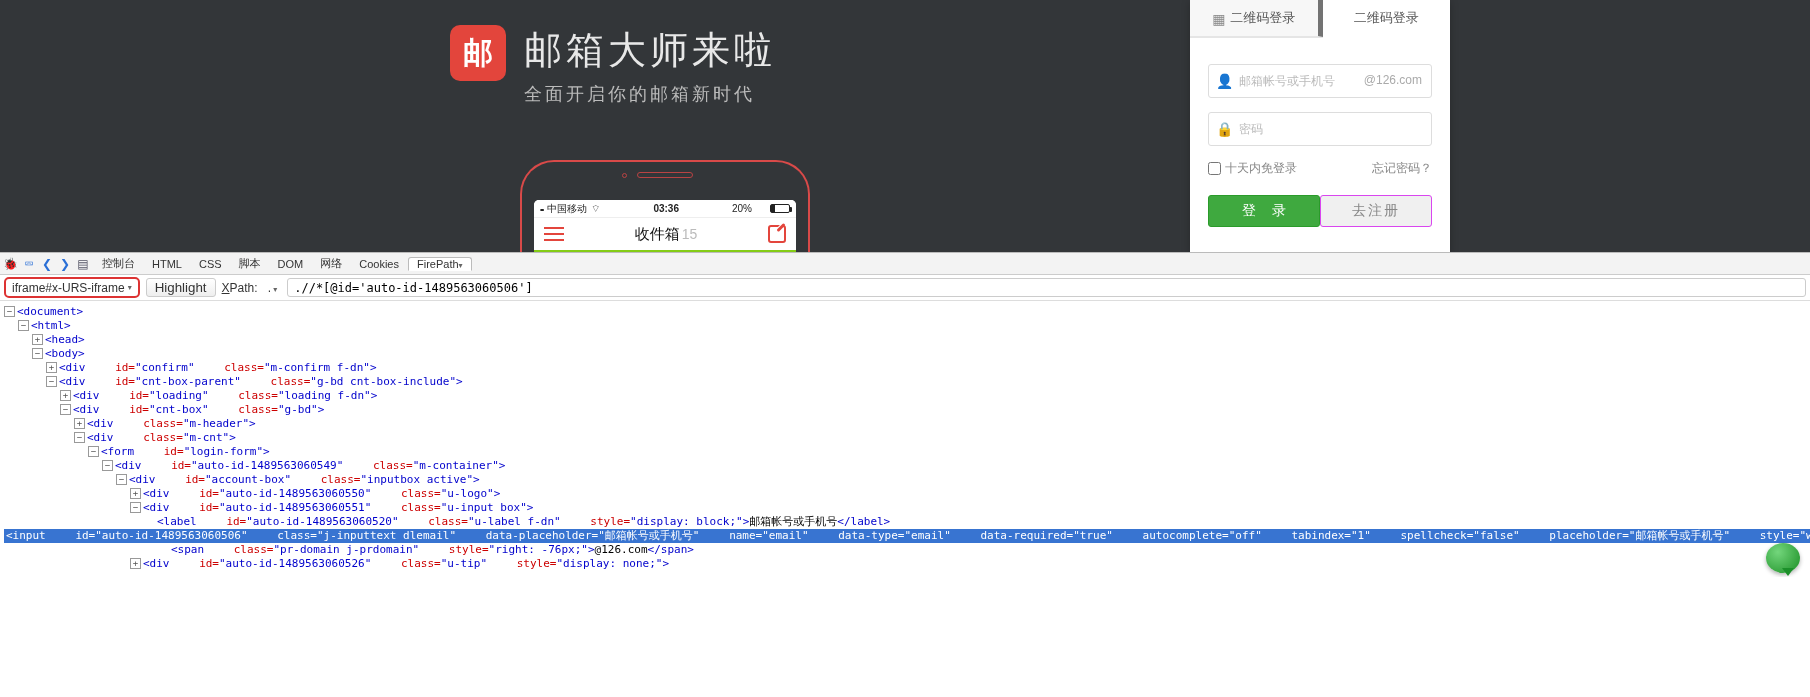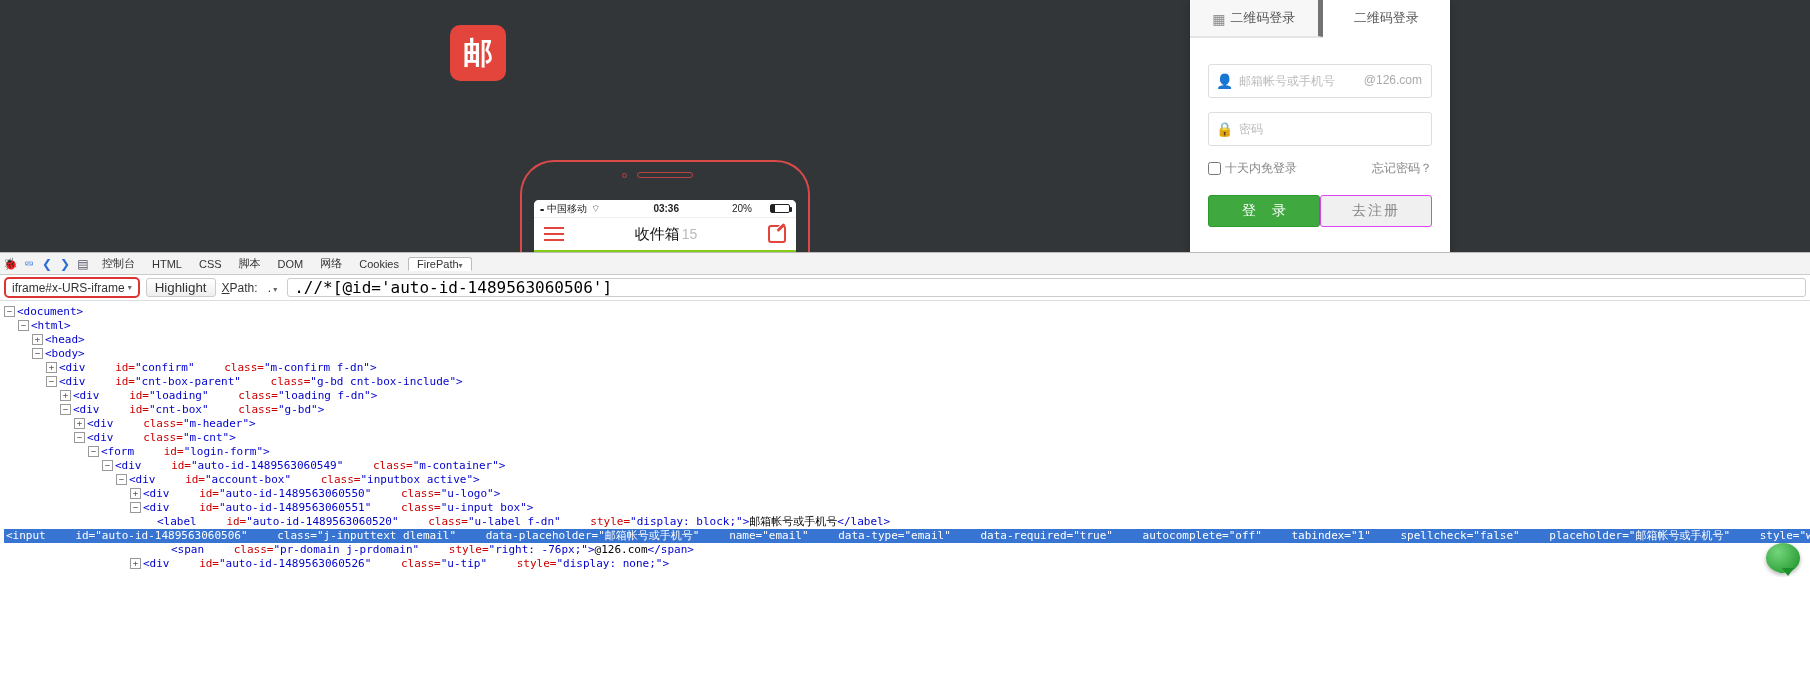--- a/index.html
+++ b/index.html
@@ -69,21 +69,21 @@
 .dt-tab .drop::after { content: " ▾"; font-size: 8px; color: #666; }
 
 .dt-subbar { height: 26px; display: flex; align-items: center; gap: 6px; padding: 0 4px; border-bottom: 1px solid #ddd; background: #fff; font-size: 12px; }
 .iframe-combo { border: 2px solid #d33; border-radius: 5px; padding: 1px 6px; color: #333; background: #fff; display: flex; align-items: center; gap: 3px; height: 21px; }
 .iframe-combo::after { content: "▾"; font-size: 8px; color: #666; }
 .highlight-btn { border: 1px solid #ccc; background: linear-gradient(#fff,#eee); border-radius: 3px; padding: 1px 8px; color: #333; cursor: pointer; }
 .xpath-lbl { color: #333; }
 .xpath-lbl u { text-decoration: underline; }
 .xpath-dot { padding: 0 4px; color: #333; }
 .xpath-dot::after { content: " ▾"; font-size: 8px; color: #666; }
-.xpath-input { flex: 1; border: 1px solid #ccc; border-radius: 3px; height: 19px; padding: 0 6px; font-size: 16px; font-family: Consolas, monospace; }
+.xpath-input { flex: 1; border: 1px solid #ccc; border-radius: 3px; height: 19px; padding: 0 6px; font-size: 12px; font-family: Consolas, monospace; }
 
 .dom-tree { padding: 4px 0 6px 4px; font-family: "Lucida Console", Consolas, monospace; font-size: 11px; line-height: 14px; white-space: nowrap; overflow-x: auto; }
 .ln { display: flex; align-items: flex-start; }
 .sq { width: 11px; height: 11px; border: 1px solid #999; display: inline-flex; align-items: center; justify-content: center; font-size: 9px; line-height: 1; color: #555; margin-top: 1px; margin-right: 2px; cursor: pointer; }
 .nosq { width: 13px; display: inline-block; }
 .pad { display: inline-block; }
 .tag { color: #0000cc; }
 .attr-n { color: #cc0000; margin-left: 23px; }
 .attr-v { color: #0000cc; }
 .txt { color: #000; }
@@ -95,20 +95,24 @@
 .help-bubble::after { content: ""; position: absolute; bottom: -3px; right: 6px; width: 0; height: 0; border-left: 6px solid transparent; border-right: 6px solid transparent; border-top: 8px solid #1c902a; }
 .dots { width: 4px; }
 .dots::before { content: "•••••"; letter-spacing: -2px; font-size: 7px; }
 </style>
 </head>
 <body>
 
 <div class="app-top">
   <div class="promo">
     <div class="logo-badge">邮</div>
+    <div>
+      <div class="promo-title">邮箱大师来啦</div>
+      <div class="promo-sub">全面开启你的邮箱新时代</div>
+    </div>
   </div>
 
   <div class="phone">
     <div class="phone-frame">
       <div class="phone-speaker"></div>
         <div class="phone-dot"></div>
       <div class="phone-screen">
         <div class="phone-status">
           <span class="dots"></span>
           <span style="margin-left:3px">中国移动</span>

